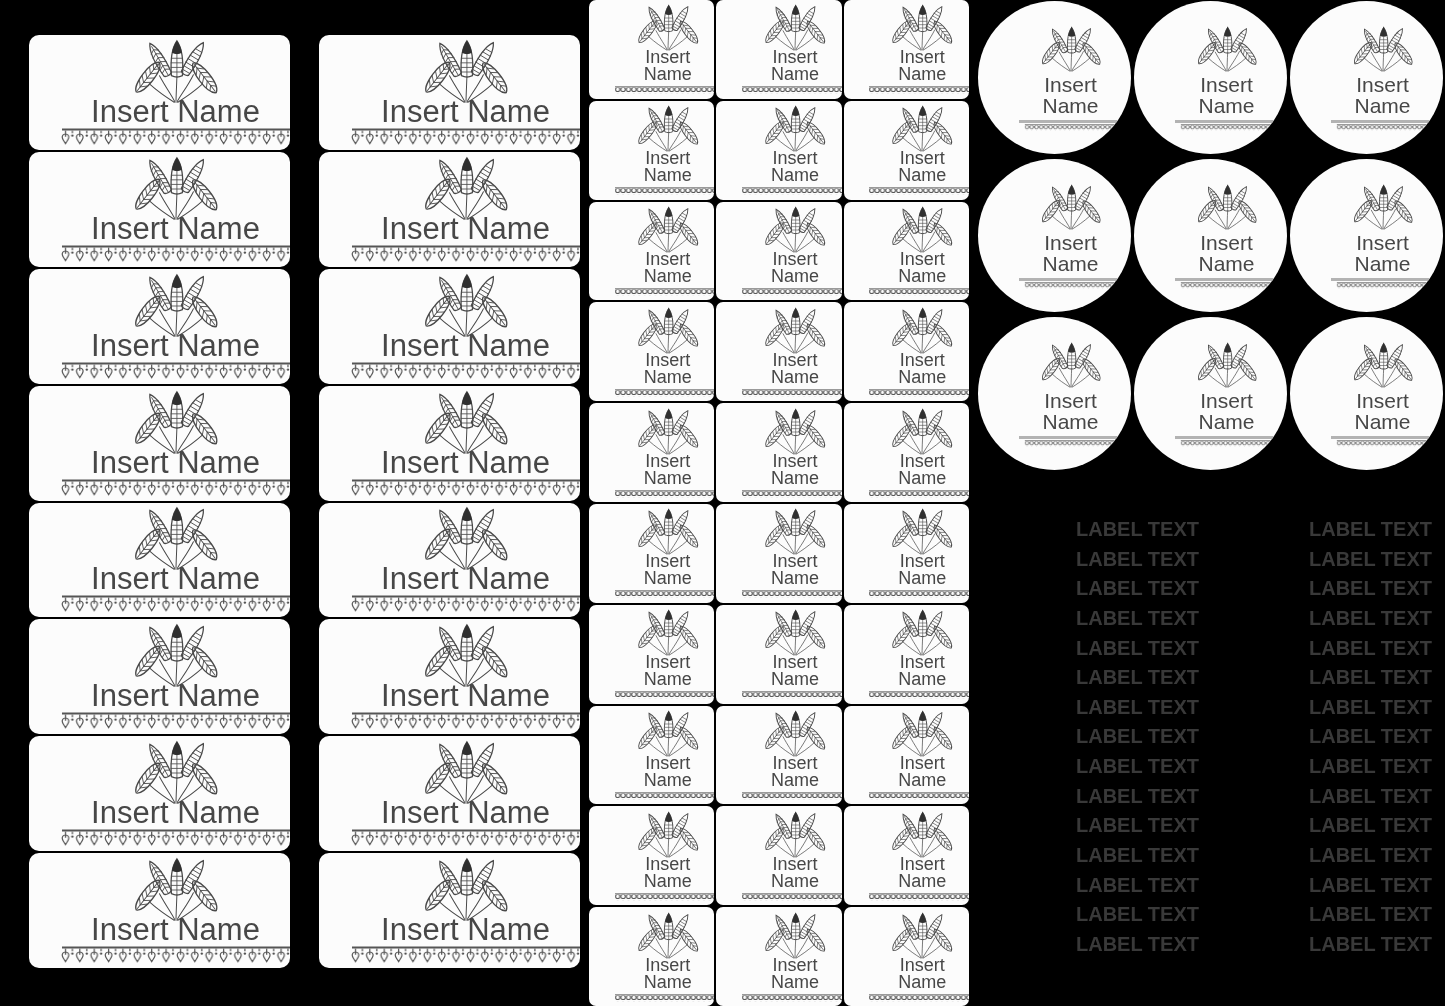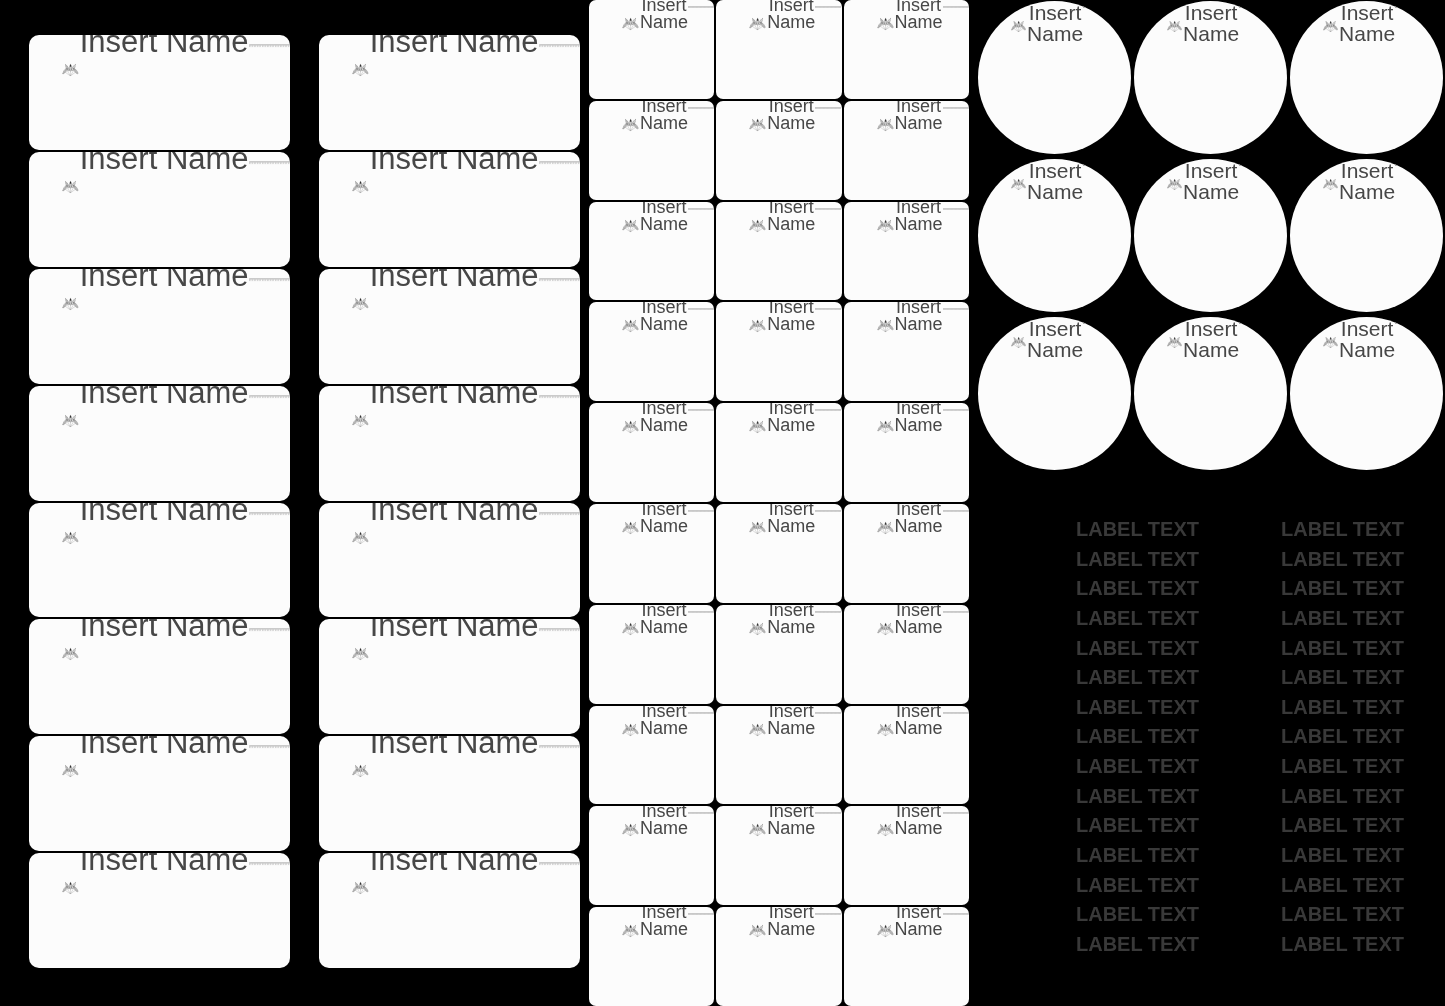--- a/index.html
+++ b/index.html
@@ -9,42 +9,42 @@
 
   .sheet{position:absolute;display:grid;}
   #sheet-large{left:2px;top:35px;width:578px;height:933px;
                grid-template-columns:repeat(2,1fr);grid-template-rows:repeat(8,1fr);gap:2px;}
   #sheet-small{left:589px;top:0;width:380px;height:1006px;
                grid-template-columns:repeat(3,1fr);grid-template-rows:repeat(10,1fr);gap:2px;}
   #sheet-circle{left:978px;top:1px;width:465px;height:469px;
                 grid-template-columns:repeat(3,153px);grid-template-rows:repeat(3,153px);
                 column-gap:3px;row-gap:5px;}
 
-  .label{background:#fcfcfc;display:flex;flex-direction:row;align-items:flex-start;
+  .label{background:#fcfcfc;display:flex;flex-direction:column;align-items:center;
          justify-content:center;overflow:hidden;padding-left:32px;}
   .label.large{border-radius:10px;margin-left:27px;}
   .label.small{border-radius:7px;}
   .label.circle{border-radius:50%;}
 
   .feathers{display:block;}
   .feathers.lg{width:104px;height:66px;margin-top:2px;}
   .feathers.sm{width:76px;height:48px;}
   .feathers.ci{width:74px;height:47px;margin-top:2px;}
 
   .name-lg{font-size:31px;color:#474747;line-height:1;margin-top:-9px;white-space:nowrap;z-index:1;}
   .hearts{width:230px;height:20px;margin-top:1px;}
 
   .name-sm{font-size:18px;line-height:17px;color:#474747;text-align:center;margin-top:-3px;z-index:1;}
   .chain-sm{width:106px;height:8px;margin-top:3px;}
 
   .name-ci{font-size:21px;line-height:21px;color:#474747;text-align:center;margin-top:1px;z-index:1;}
   .rule-ci{width:104px;height:3px;background:#b3b3b3;margin-top:4px;}
   .chain-ci{width:104px;height:7px;margin-top:1px;}
 
-  #label-text-list{position:absolute;left:1076px;top:518px;display:flex;gap:80px;}
+  #label-text-list{position:absolute;left:1076px;top:518px;display:flex;gap:108px;}
   .lt-col{display:flex;flex-direction:column;width:125px;}
   .lt-item{height:29.65px;font-weight:700;font-size:20px;color:#393939;
            white-space:nowrap;letter-spacing:0;}
   .defs-holder{position:absolute;width:0;height:0;overflow:hidden;}
 </style>
 </head>
 <body>
 
 <svg class="defs-holder" aria-hidden="true">
   <defs>

